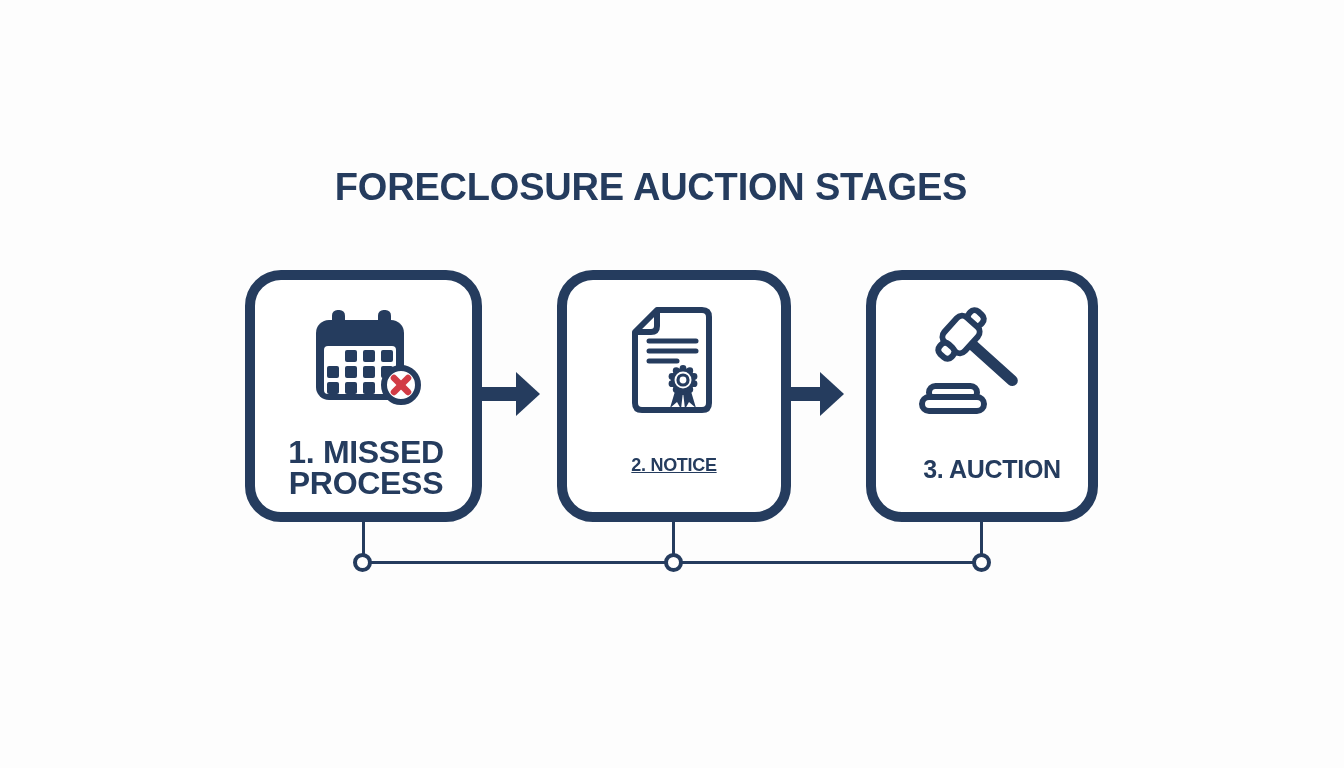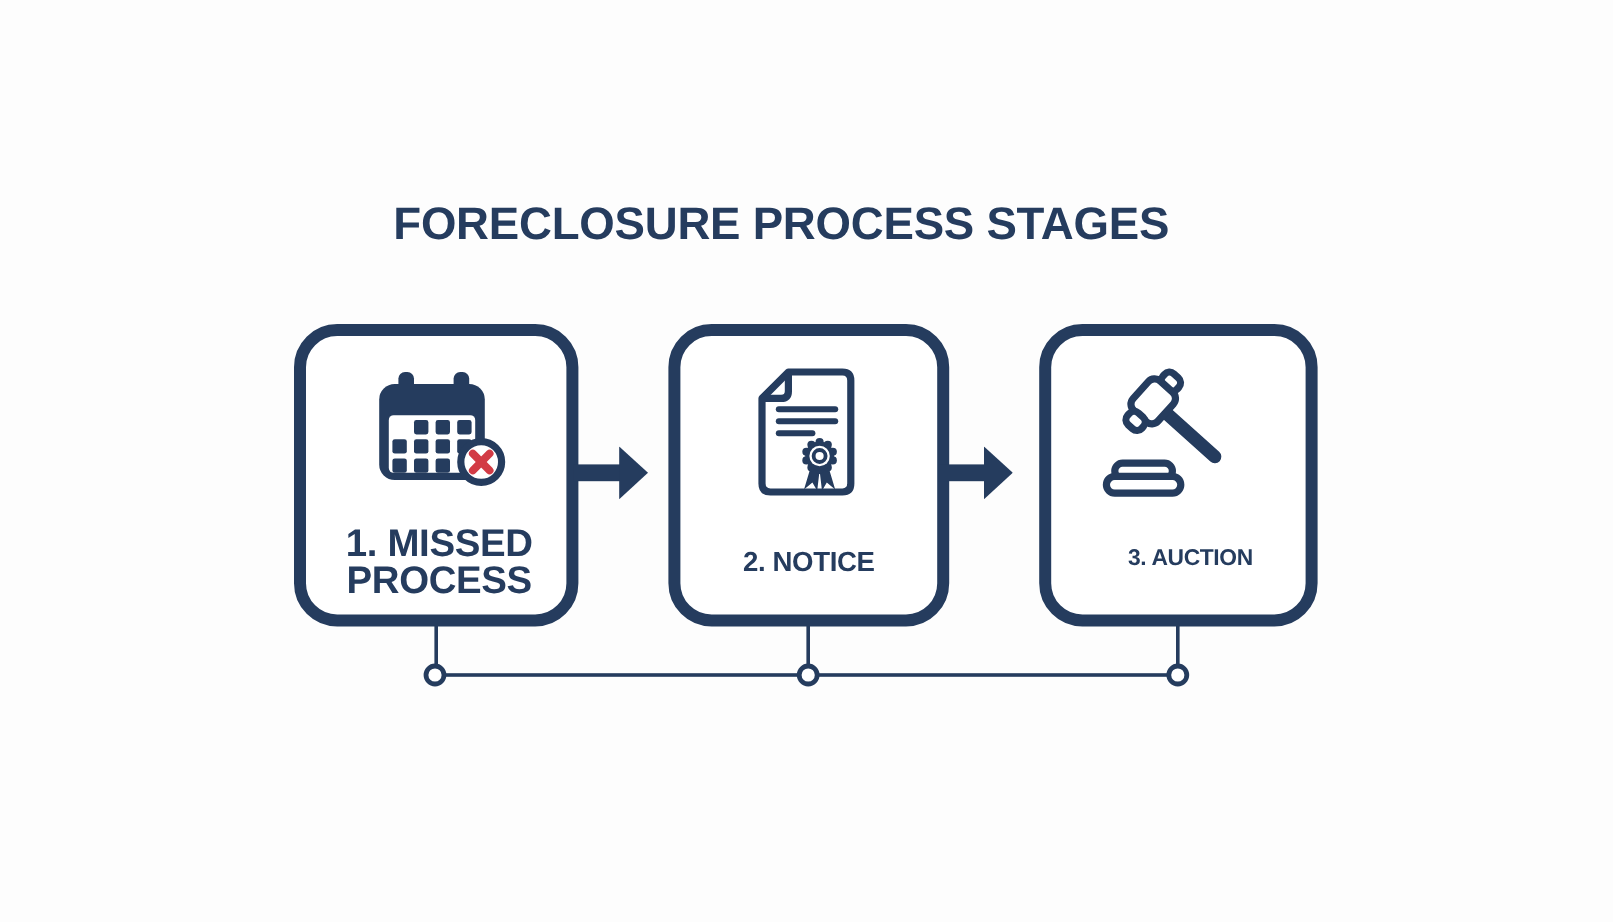--- a/index.html
+++ b/index.html
@@ -37,22 +37,22 @@
   .arrow-svg{position:absolute;top:372px;}
   .arrow1{left:478px;}
   .arrow2{left:782px;}
 
   .stage-label{
     position:absolute;text-align:center;
     font-weight:bold;color:var(--navy,#253C5E);
     letter-spacing:-0.3px;
   }
   .label1{left:237px;width:258px;top:437px;font-size:32px;line-height:31px;}
-  .label2{left:557px;width:234px;top:455px;font-size:23px;}
-  .label3{left:866px;width:252px;top:455px;font-size:19px;}
+  .label2{left:557px;width:234px;top:455px;font-size:18px;text-decoration:underline;}
+  .label3{left:866px;width:252px;top:455px;font-size:25px;}
 
   .tl-line{
     position:absolute;left:363px;top:561px;width:619px;height:3px;
     background:var(--navy,#253C5E);
   }
   .tl-stem{
     position:absolute;top:520px;height:35px;width:3px;
     background:var(--navy,#253C5E);
   }
   .stem1{left:362px;} .stem2{left:672px;} .stem3{left:980px;}
@@ -68,21 +68,21 @@
   .fw{fill:#FFFFFF;}
   .snw{stroke:var(--navy,#253C5E);fill:#FFFFFF;}
   .sn{stroke:var(--navy,#253C5E);fill:none;}
   .sr{stroke:var(--red,#D23B45);fill:none;}
 </style>
 </head>
 <body>
 
 <div class="canvas">
 
-  <h1 class="title">FORECLOSURE PROCESS STAGES</h1>
+  <h1 class="title">FORECLOSURE AUCTION STAGES</h1>
 
   <div class="stage-box box1"></div>
 
   <div class="stage-box box2"></div>
 
   <div class="stage-box box3"></div>
 
   <svg class="icon-svg cal-icon" width="122" height="106" viewBox="0 0 122 106">
     <rect class="fn" x="20" y="2" width="13" height="16" rx="5.5"></rect>
     <rect class="fn" x="66" y="2" width="13" height="16" rx="5.5"></rect>

